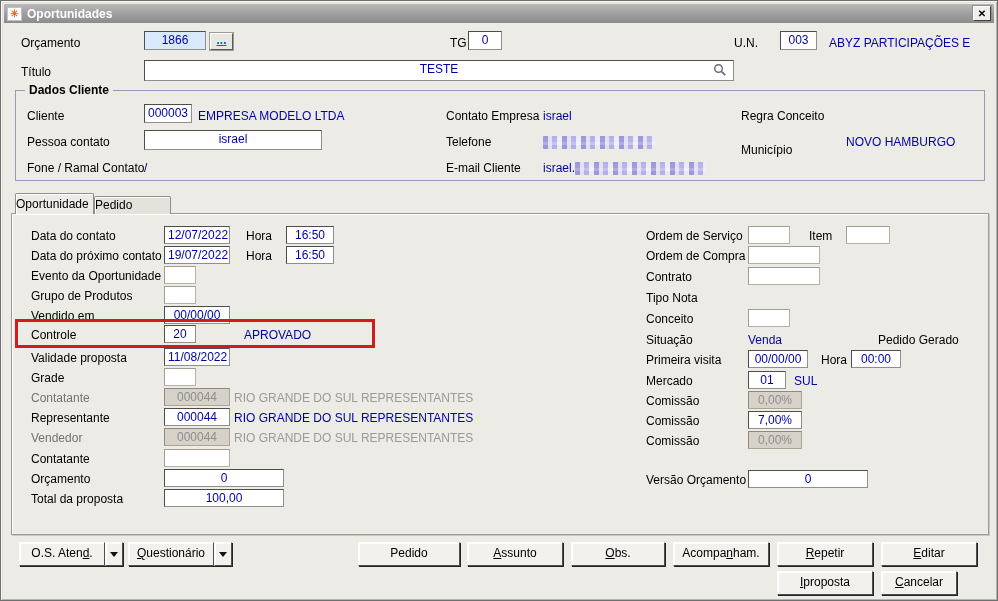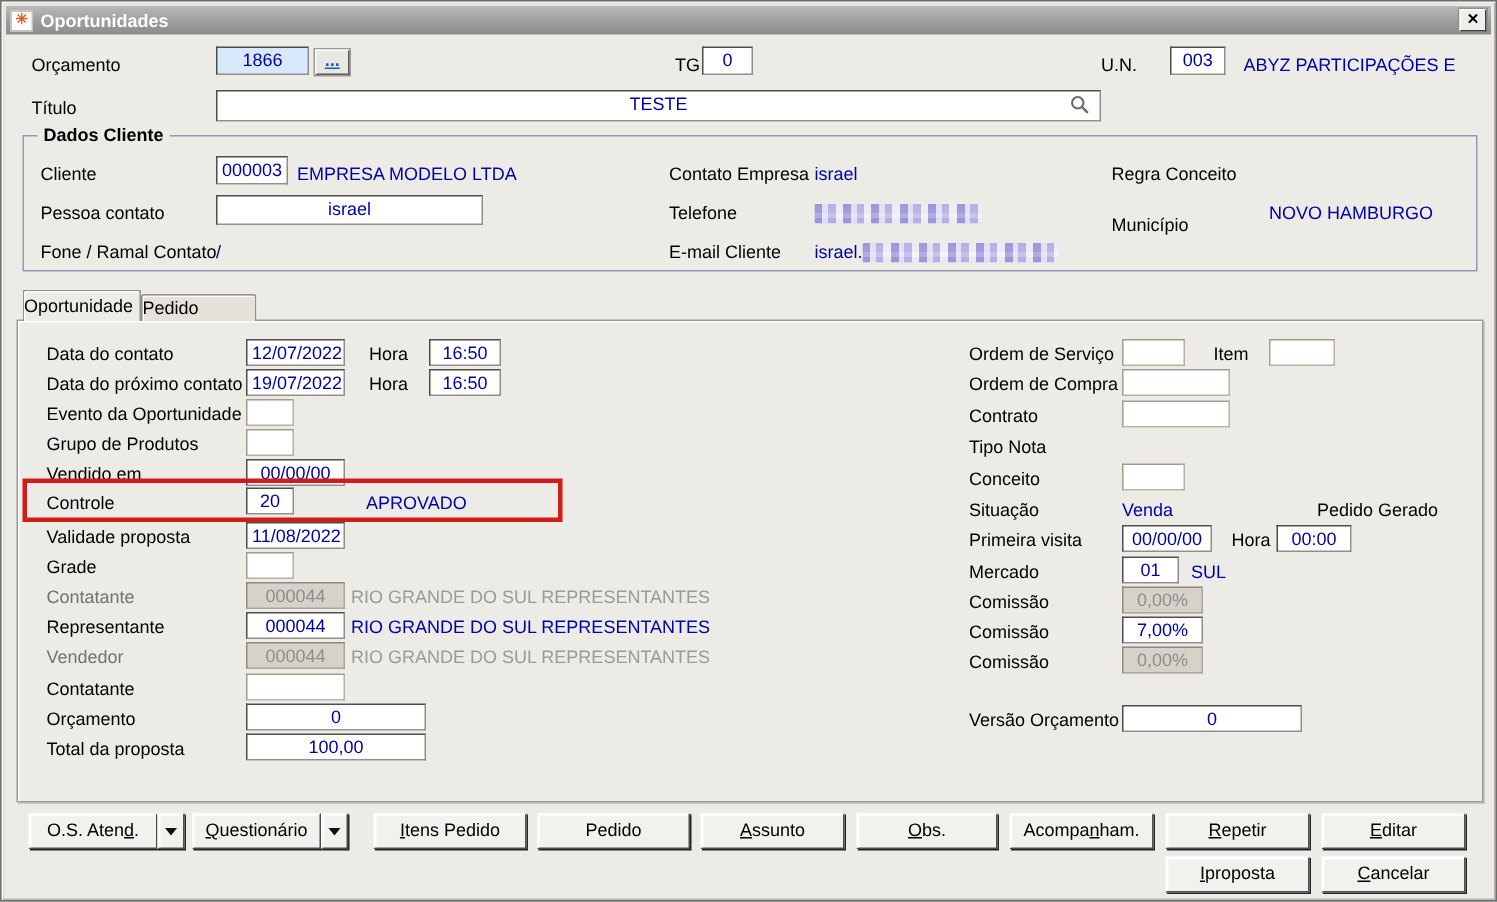--- a/index.html
+++ b/index.html
@@ -254,31 +254,30 @@
 
   <div class="lbl" style="left:645px;top:472px">Versão Orçamento</div>
   <div class="tb right" style="left:747px;top:469px;width:120px;height:18px">0</div>
 
   <div class="btn" style="left:18px;top:541px;width:86px"><span>O.S. Aten</span><span class="accel">d</span><span>.</span></div>
   <div class="btn" style="left:104px;top:541px;width:18px"><span class="tri" style="display:inline-block;margin-top:8px"></span></div>
 
   <div class="btn" style="left:127px;top:541px;width:86px"><span></span><span class="accel">Q</span><span>uestionário</span></div>
   <div class="btn" style="left:213px;top:541px;width:18px"><span class="tri" style="display:inline-block;margin-top:8px"></span></div>
 
-  <div class="btn" style="left:248px;top:541px;width:102px"><span></span><span class="accel">I</span><span>tens Pedido</span></div>
 
   <div class="btn" style="left:357px;top:541px;width:102px"><span>Pedido</span><span class="accel"></span><span></span></div>
 
   <div class="btn" style="left:466px;top:541px;width:96px"><span></span><span class="accel">A</span><span>ssunto</span></div>
 
   <div class="btn" style="left:570px;top:541px;width:94px"><span></span><span class="accel">O</span><span>bs.</span></div>
 
   <div class="btn" style="left:672px;top:541px;width:96px"><span>Acompa</span><span class="accel">n</span><span>ham.</span></div>
 
   <div class="btn" style="left:776px;top:541px;width:96px"><span></span><span class="accel">R</span><span>epetir</span></div>
 
   <div class="btn" style="left:880px;top:541px;width:96px"><span></span><span class="accel">E</span><span>ditar</span></div>
 
   <div class="btn" style="left:776px;top:570px;width:96px"><span></span><span class="accel">I</span><span>proposta</span></div>
 
-  <div class="btn" style="left:880px;top:570px;width:96px"><span></span><span class="accel">C</span><span>ancelar</span></div>
+  <div class="btn" style="left:880px;top:570px;width:76px"><span></span><span class="accel">C</span><span>ancelar</span></div>
 
 </div>
 
 </body></html>

